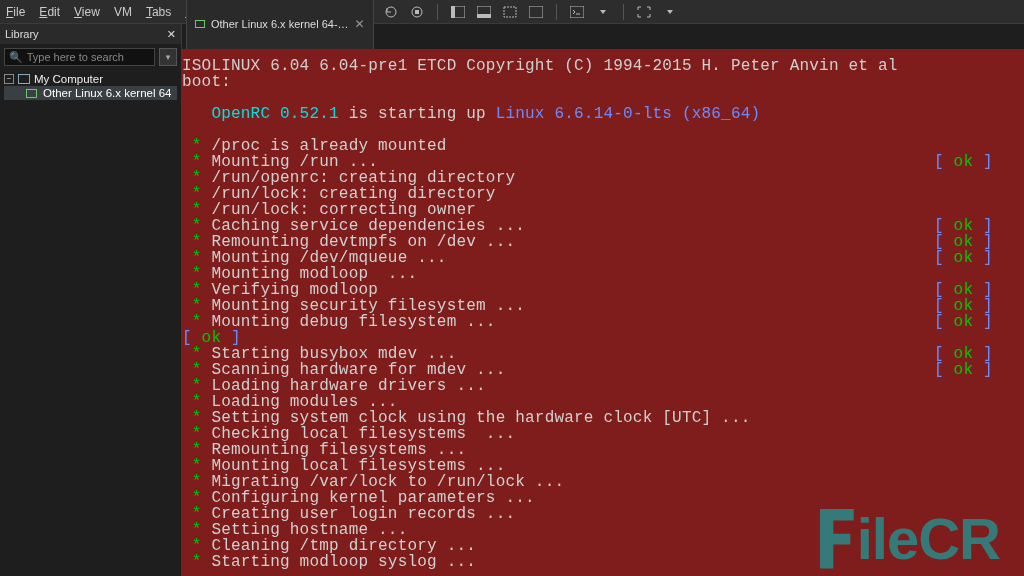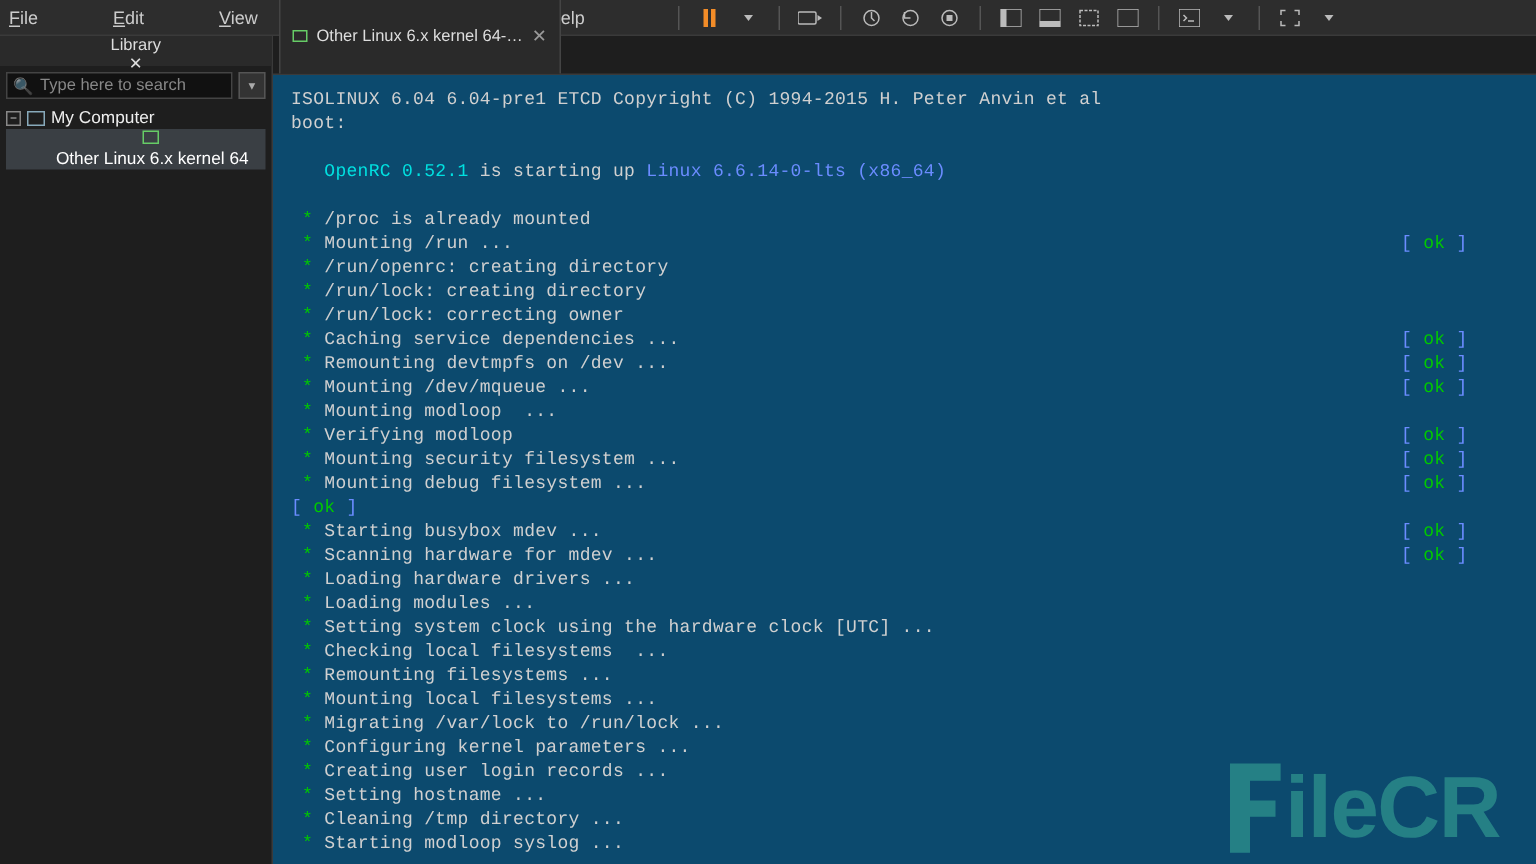--- a/index.html
+++ b/index.html
@@ -1,49 +1,49 @@
 <!DOCTYPE html>
 <html><head>
 <meta charset="utf-8">
 <style>
   * { margin: 0; padding: 0; box-sizing: border-box; }
   html, body { width: 1024px; height: 576px; overflow: hidden; font-family: "Segoe UI", Tahoma, sans-serif; background: #1a1a1a; color: #ccc; }
   
-  .menubar { height: 24px; background: #2d2d2d; display: flex; align-items: center; padding: 0 6px; font-size: 12px; border-bottom: 1px solid #3a3a3a; gap: 36px; }
+  .menubar { height: 24px; background: #2d2d2d; display: flex; align-items: center; padding: 0 6px; font-size: 12px; border-bottom: 1px solid #3a3a3a; }
   .menubar .menu-item { margin-right: 14px; cursor: default; }
   .menubar .menu-item u { text-decoration: underline; }
   .toolbar { display: flex; align-items: center; margin-left: 8px; gap: 6px; }
   .toolbar .divider { width: 1px; height: 16px; background: #555; margin: 0 4px; }
   .toolbar .tbtn { width: 20px; height: 20px; display: flex; align-items: center; justify-content: center; color: #bbb; }
   .toolbar .tbtn svg { display:block; }
   .pause-btn { color: #f28c28; display:flex; gap:2px; align-items:center;}
   .pause-btn span{ width:3px; height:12px; background:#f28c28; }
   
   .main { display: flex; height: calc(576px - 24px); }
   .sidebar { width: 182px; background: #1e1e1e; border-right: 1px solid #3a3a3a; display:flex; flex-direction:column;}
-  .lib-header { height: 20px; display:flex; align-items:center; justify-content:space-between; padding:0 24px; background:#2a2a2a; font-size:11px; color:#ddd;flex-direction:column;}
+  .lib-header { height: 20px; display:flex; align-items:center; justify-content:space-between; padding:0 5px; background:#2a2a2a; font-size:11px; color:#ddd;}
   .lib-header .close-x { cursor:default; }
   .search-row { display:flex; align-items:center; padding:4px 4px; gap:4px; }
   .search-box { flex:1; display:flex; align-items:center; background:#111; border:1px solid #444; height:18px; padding:0 4px; font-size:11px; color:#888; }
   .search-box .mag { margin-right:4px; opacity:0.6; }
   .dropdown-btn { width:18px; height:18px; background:#333; border:1px solid #555; display:flex; align-items:center; justify-content:center; font-size:9px; color:#aaa;}
   .tree { padding: 2px 4px; font-size: 11.5px; }
   .tree-row { display:flex; align-items:center; gap:4px; padding:1px 0; white-space:nowrap; overflow:hidden; }
   .tree-row.root { color:#eee; }
-  .tree-row.child { padding-left: 22px; background:#3a3f44; color:#fff;flex-direction:column; }
+  .tree-row.child { padding-left: 22px; background:#3a3f44; color:#fff; }
   .tree .expander { width:10px; height:10px; border:1px solid #888; display:flex; align-items:center; justify-content:center; font-size:8px; line-height:1; color:#ccc; }
   .tree .mon-icon { width:12px; height:10px; border:1px solid #8ab; display:inline-block; }
   .tree .vm-icon { width:11px; height:9px; border:1px solid #6c6; display:inline-block; margin-right:2px;}
   
   .vm-area { flex:1; display:flex; flex-direction:column; background:#000; }
   .tabbar { height: 26px; background:#1e1e1e; display:flex; align-items:flex-end; border-bottom:1px solid #3a3a3a; padding-left:4px; }
   .tab { display:flex; align-items:center; gap:6px; background:#2a2a2a; border:1px solid #444; border-bottom:none; padding:18px 8px; font-size:11px; color:#ddd; }
   .tab .vm-mini{ width:10px;height:8px;border:1px solid #6c6; }
   .tab .close { font-size:12px; color:#999; }
-  .console { flex:1; background:#0c4a6e; padding: 8px 0 0 12px; font-family: "Consolas","Courier New",monospace; font-size: 12px; line-height: 16px; overflow:hidden; letter-spacing: 0.2px;}
+  .console { flex:1; background:#7f1d1d; padding: 8px 0 0 0; font-family: "Consolas","Courier New",monospace; font-size: 16px; line-height: 16px; overflow:hidden; letter-spacing: 0.2px;}
   .console .row { display:flex; }
   .console .left { flex:1; white-space:pre; }
   .console .right { width: 90px; text-align:left; white-space:pre; }
   .c-cyan  { color:#00e0e0; }
   .c-blue  { color:#6b8cff; }
   .c-green { color:#00c800; }
   .c-white { color:#d0d0d0; }
   .c-star  { color:#00c800; }
   
   .watermark { position:absolute; right: 24px; bottom: 4px; font-family: Arial, sans-serif; font-weight:700; font-size: 58px; color:#2a8a8a; opacity:0.85; letter-spacing:-1px; pointer-events:none; display:flex; align-items:center;}

